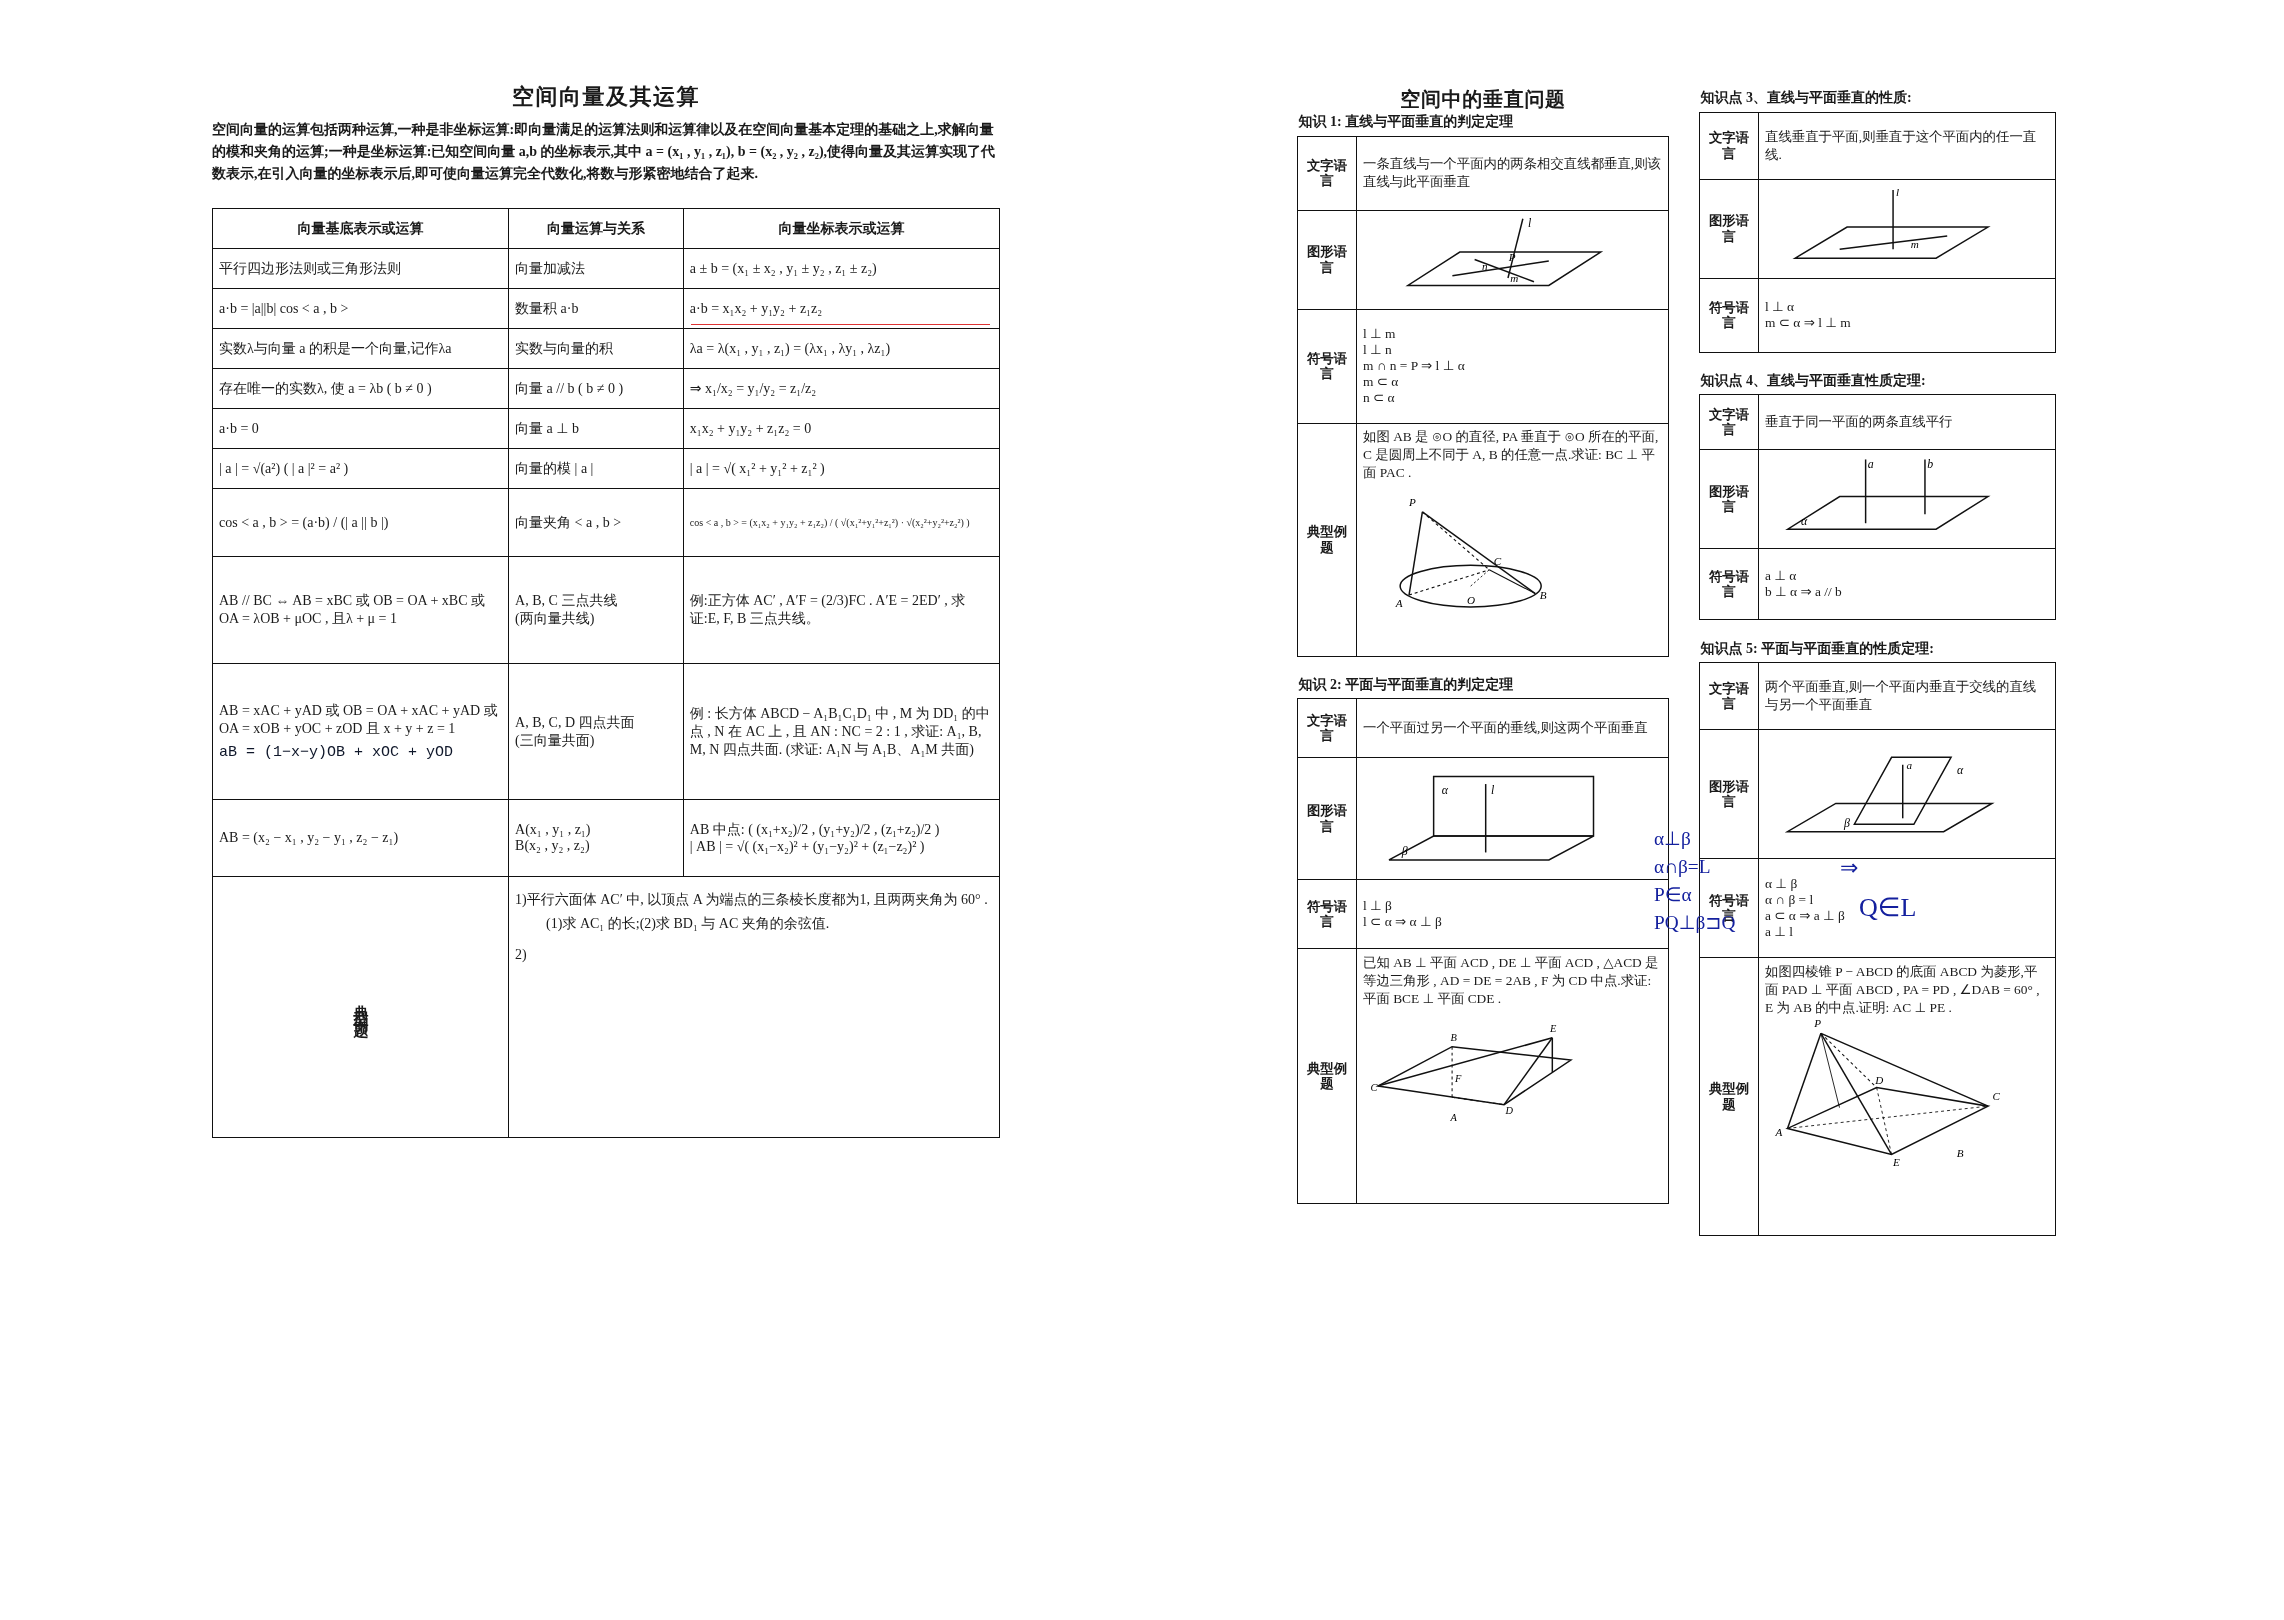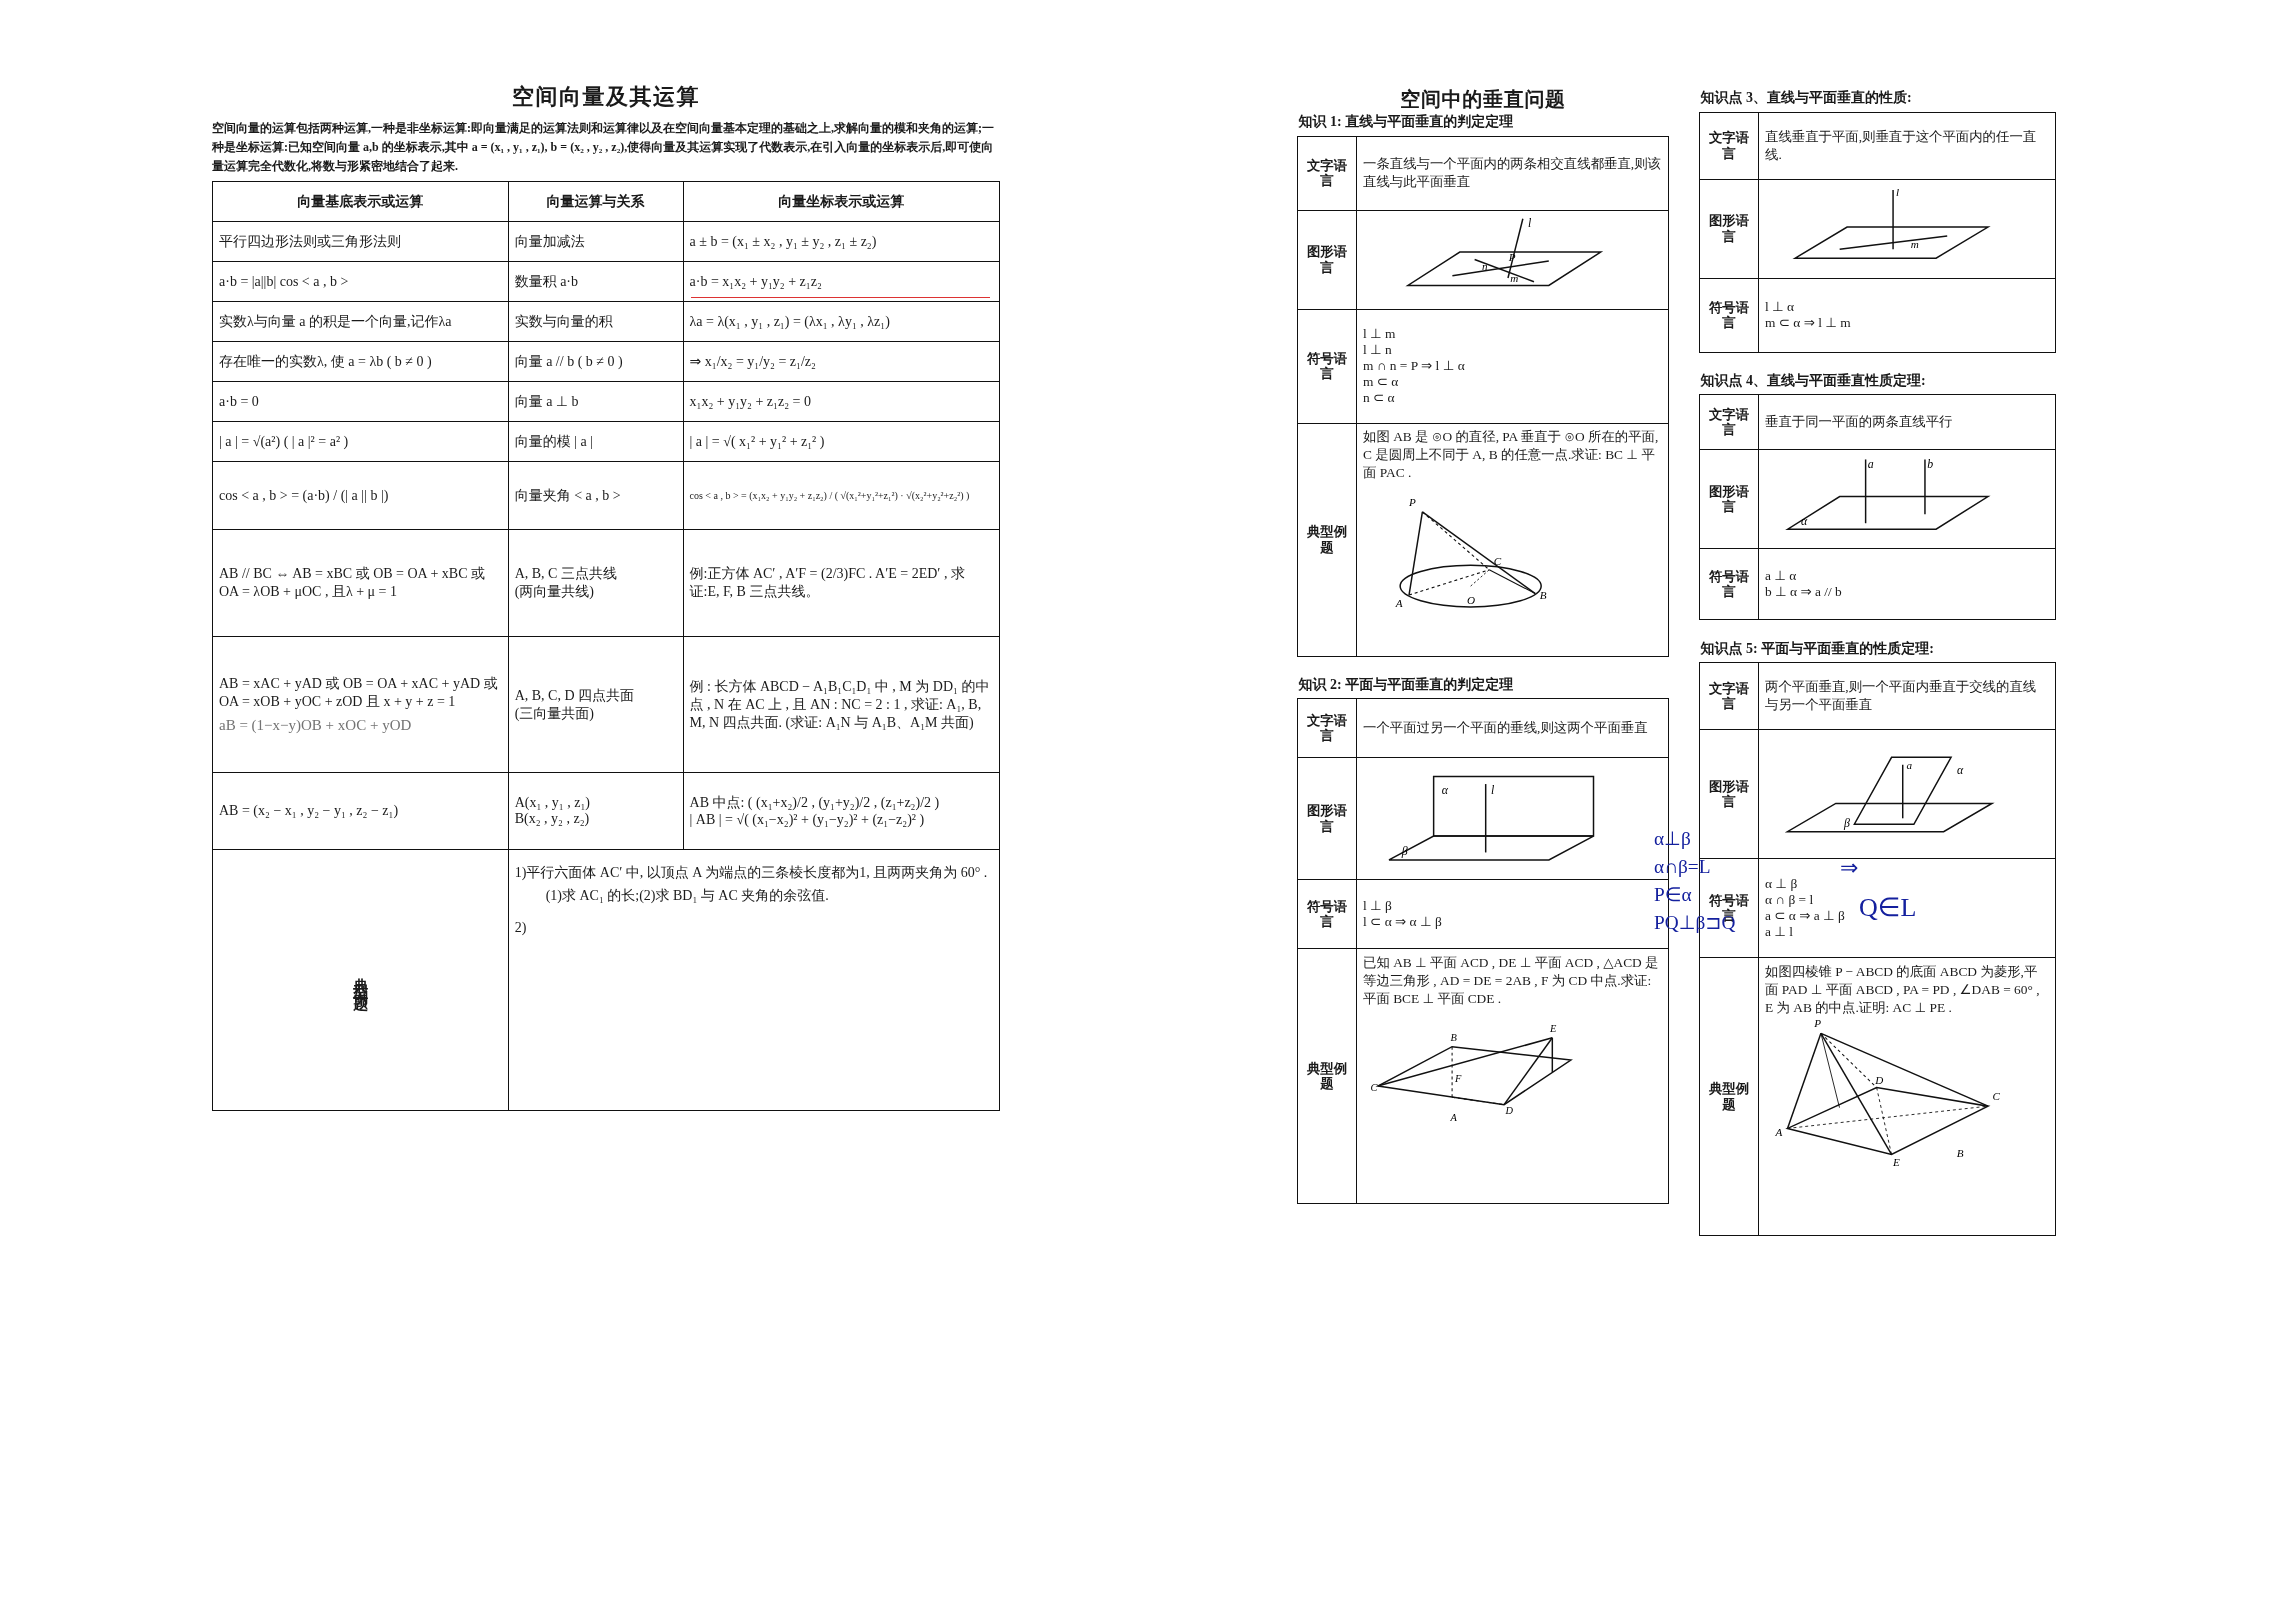--- a/index.html
+++ b/index.html
@@ -15,36 +15,36 @@
   
   table{border-collapse:collapse;}
   td{border:1.5px solid #111;vertical-align:middle;padding:4.5px 6px;}
 
   
   #left-sheet{position:absolute;left:212px;top:82px;width:788px;}
   .doc-title{
     text-align:center;font-weight:bold;font-size:22px;letter-spacing:1.5px;
     margin-bottom:7.4px;
   }
-  .intro{font-size:12px;line-height:1.55;font-weight:bold;margin-bottom:6px;}
+  .intro{font-size:14px;line-height:1.55;font-weight:bold;margin-bottom:24px;}
 
   #left-table{width:788px;font-size:14px;}
   #left-table td{height:30px;}
   .col-a{width:297px;}
   .col-b{width:171px;}
   .col-c{width:320px;}
   .hdr td{font-weight:bold;text-align:center;}
   .sm{font-size:10px;}
   .vr{position:relative;}
   .vwrite{
     writing-mode:vertical-rl;text-orientation:upright;
     letter-spacing:6px;font-weight:bold;
   }
   .redline{position:absolute;background:#d33;height:1.5px;}
-  .pen{color:#737373;font-family:Liberation Serif, serif;}
+  .pen{color:#0f172a;font-family:Liberation Mono, monospace;}
   .penbox{position:absolute;color:#14209e;font-size:16.4px;}
 
   
   #mid-sheet{position:absolute;left:1297px;top:86px;width:372px;}
   #right-sheet{position:absolute;left:1699px;top:89px;width:357px;}
   .sec-title{text-align:center;font-weight:bold;font-size:20px;letter-spacing:0.7px;}
   .kp-title{font-weight:bold;font-size:14px;margin:0 0 4.5px 1.5px;}
   .kbox{width:100%;font-size:13.4px;}
   .kbox td{padding:4.5px 6px;}
   .lab{width:46px;text-align:center;font-weight:bold;line-height:1.15;}

